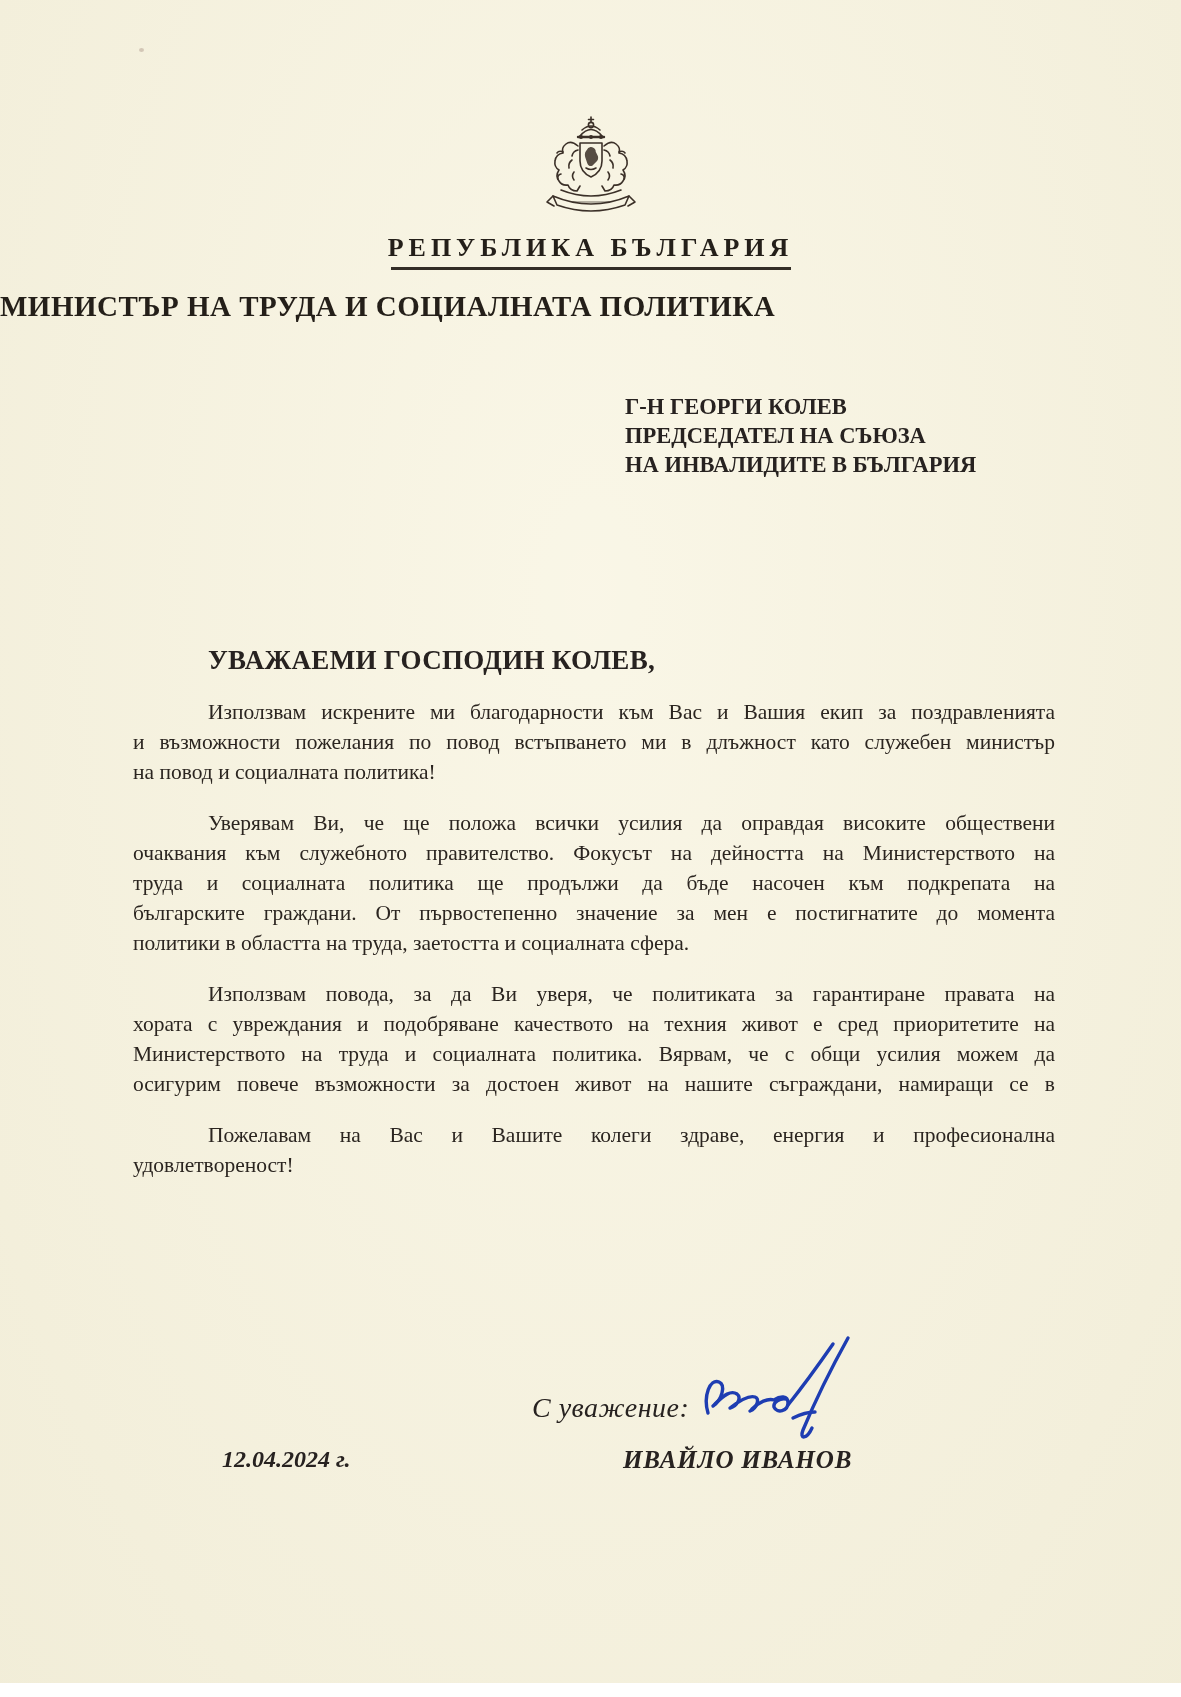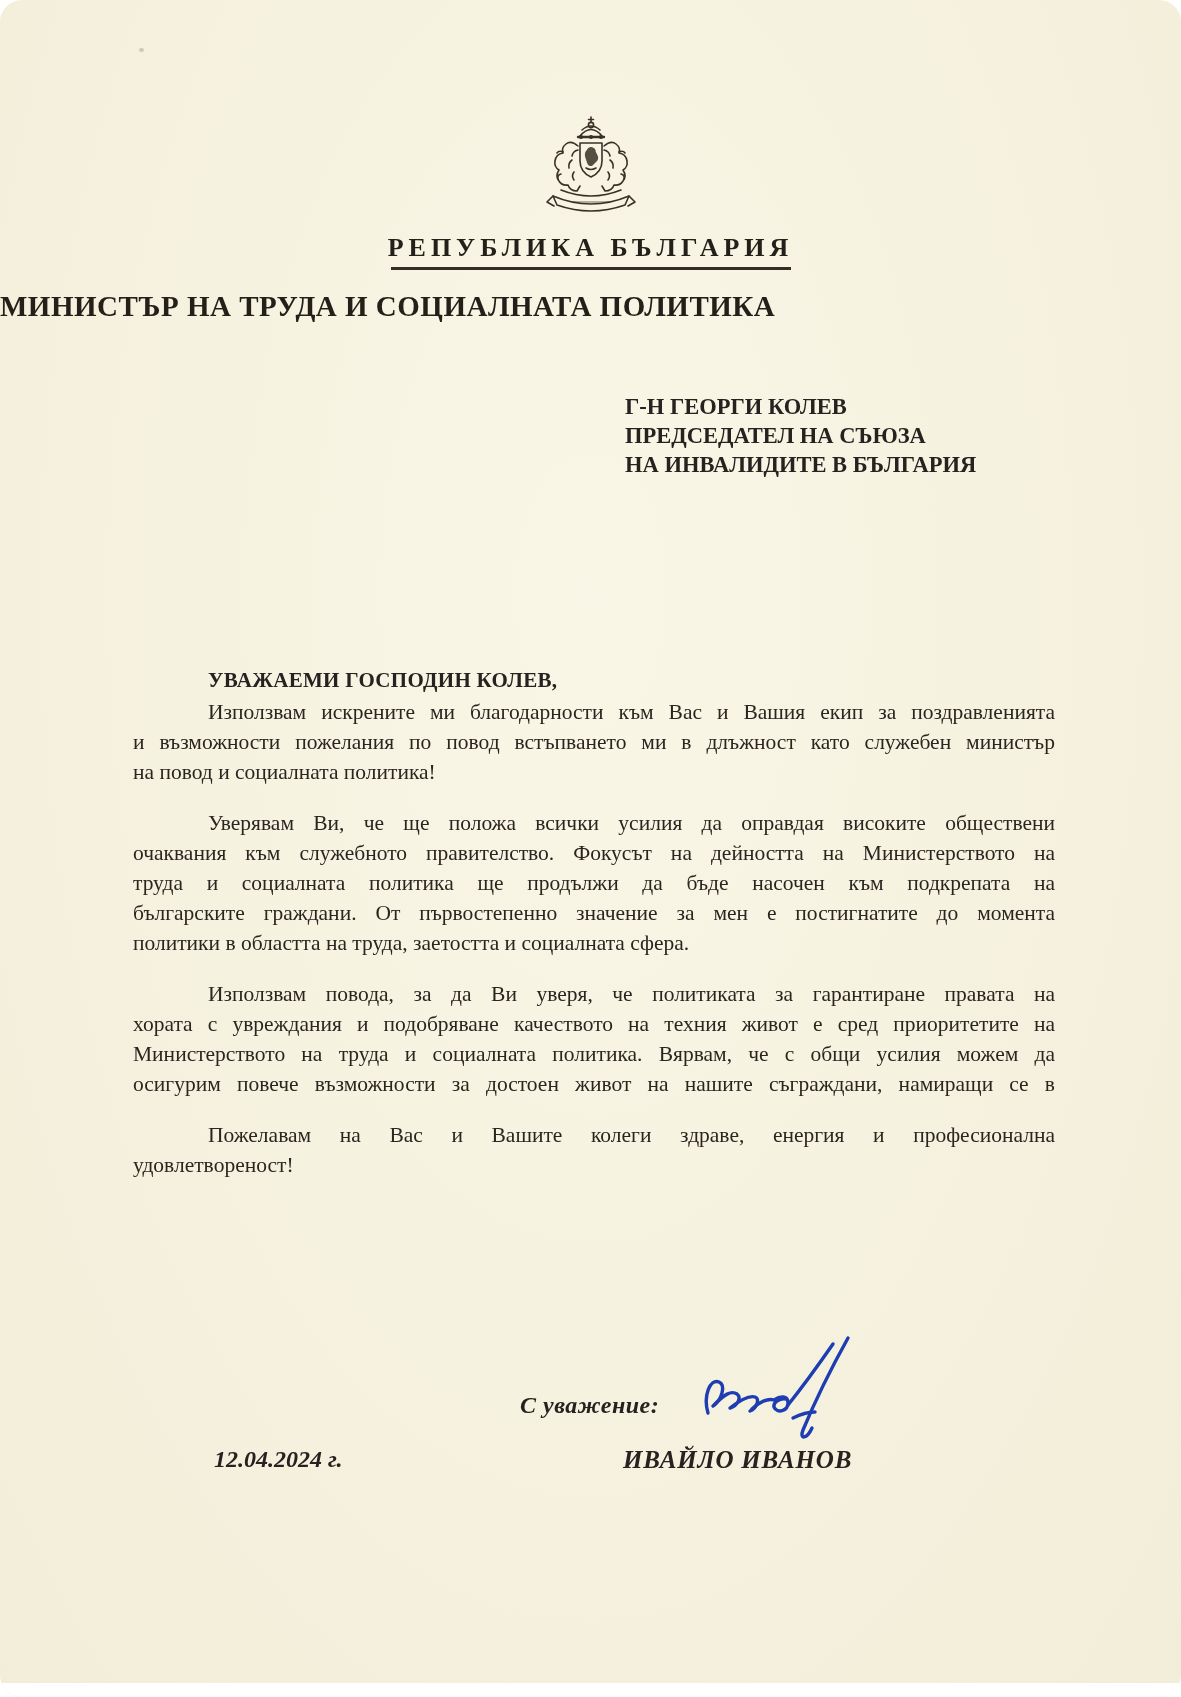--- a/index.html
+++ b/index.html
@@ -9,21 +9,20 @@
   }
   .paper {
     position: relative;
     width: 1181px;
     height: 1697px;
     background-color: #f8f4e0;
     background-image: radial-gradient(ellipse at 50% 35%, rgba(255,255,255,0.22), rgba(120,110,70,0.05));
     font-family: "Liberation Serif", "DejaVu Serif", serif;
     color: #2b2520;
     overflow: hidden;
-    border-radius: 22px;
   }
 
   
   .emblem {
     position: absolute;
     top: 116px;
     left: 50%;
     transform: translateX(-50%);
     width: 126px;
     height: 100px;
@@ -70,22 +69,22 @@
     font-size: 22.5px;
     font-weight: bold;
     line-height: 29px;
     color: #272220;
   }
 
   
   .salutation {
     position: absolute;
     left: 208px;
-    top: 668px;
-    font-size: 21px;
+    top: 645px;
+    font-size: 27px;
     font-weight: bold;
     letter-spacing: 0.3px;
     color: #272220;
   }
   .body-text {
     position: absolute;
     left: 133px;
     top: 697px;
     width: 922px;
     font-size: 21.5px;
@@ -97,38 +96,38 @@
     text-align: justify;
     text-align-last: justify;
     white-space: normal;
   }
   .ln.first { text-indent: 75px; }
   .ln.last  { text-align-last: left; }
 
   
   .closing {
     position: absolute;
-    left: 520px;
+    left: 532px;
     top: 1392px;
-    font-size: 24px;
-    font-weight: bold;
+    font-size: 28px;
+    font-weight: normal;
     font-style: italic;
     letter-spacing: 0.5px;
     color: #272220;
   }
   .signature-scribble {
     position: absolute;
     left: 695px;
     top: 1333px;
     width: 172px;
     height: 116px;
   }
   .letter-date {
     position: absolute;
-    left: 214px;
+    left: 222px;
     top: 1446px;
     font-size: 24px;
     font-weight: bold;
     font-style: italic;
     color: #272220;
   }
   .signer-name {
     position: absolute;
     left: 623px;
     top: 1446px;

